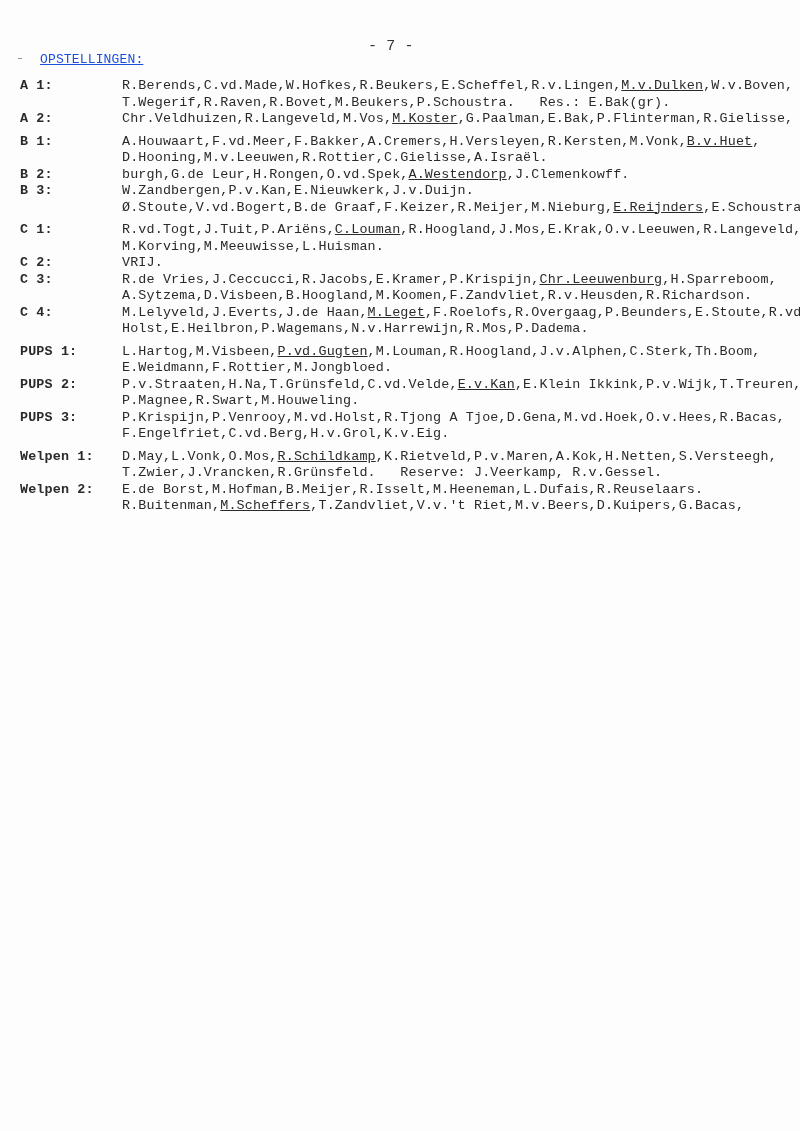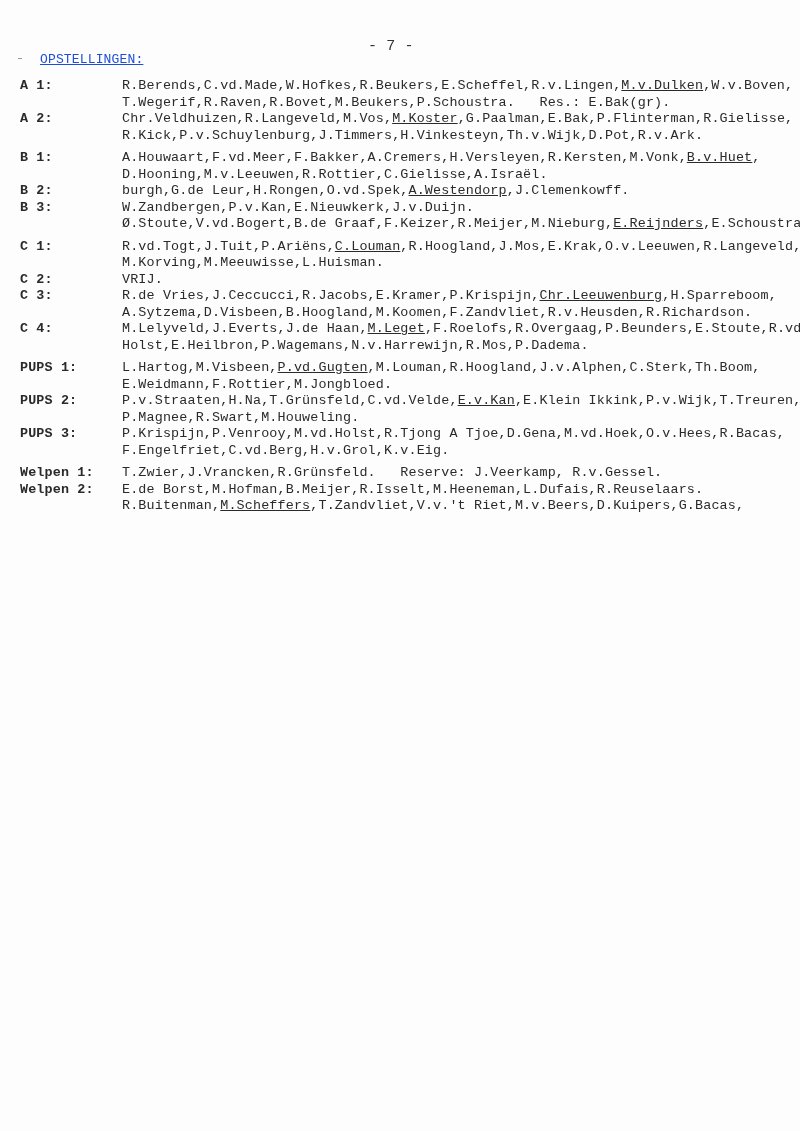--- a/index.html
+++ b/index.html
@@ -33,21 +33,20 @@
         <div class="team-label">A 1:</div>
         <div class="team-lines">
           <span class="line"><span>R.Berends,C.vd.Made,W.Hofkes,R.Beukers,E.Scheffel,R.v.Lingen,</span><span class="u">M.v.Dulken</span><span>,W.v.Boven,</span></span>
           <span class="line"><span>T.Wegerif,R.Raven,R.Bovet,M.Beukers,P.Schoustra.   Res.: E.Bak(gr).</span></span>
         </div>
       </div>
       <div class="team">
         <div class="team-label">A 2:</div>
         <div class="team-lines">
           <span class="line"><span>Chr.Veldhuizen,R.Langeveld,M.Vos,</span><span class="u">M.Koster</span><span>,G.Paalman,E.Bak,P.Flinterman,R.Gielisse,</span></span>
-          <span class="line"><span>R.Kick,P.v.Schuylenburg,J.Timmers,H.Vinkesteyn,Th.v.Wijk,D.Pot,R.v.Ark.</span></span>
         </div>
       </div>
       <div class="team gap">
         <div class="team-label">B 1:</div>
         <div class="team-lines">
           <span class="line"><span>A.Houwaart,F.vd.Meer,F.Bakker,A.Cremers,H.Versleyen,R.Kersten,M.Vonk,</span><span class="u">B.v.Huet</span><span>,</span></span>
           <span class="line"><span>D.Hooning,M.v.Leeuwen,R.Rottier,C.Gielisse,A.Israël.</span></span>
         </div>
       </div>
       <div class="team">
@@ -107,20 +106,21 @@
       <div class="team">
         <div class="team-label">PUPS 3:</div>
         <div class="team-lines">
           <span class="line"><span>P.Krispijn,P.Venrooy,M.vd.Holst,R.Tjong A Tjoe,D.Gena,M.vd.Hoek,O.v.Hees,R.Bacas,</span></span>
           <span class="line"><span>F.Engelfriet,C.vd.Berg,H.v.Grol,K.v.Eig.</span></span>
         </div>
       </div>
       <div class="team gap">
         <div class="team-label" style="width: 60px;">Welpen 1:</div>
         <div class="team-lines">
+          <span class="line"><span>D.May,L.Vonk,O.Mos,</span><span class="u">R.Schildkamp</span><span>,K.Rietveld,P.v.Maren,A.Kok,H.Netten,S.Versteegh,</span></span>
           <span class="line"><span>T.Zwier,J.Vrancken,R.Grünsfeld.   Reserve: J.Veerkamp, R.v.Gessel.</span></span>
         </div>
       </div>
       <div class="team">
         <div class="team-label" style="width: 60px;">Welpen 2:</div>
         <div class="team-lines">
           <span class="line"><span>E.de Borst,M.Hofman,B.Meijer,R.Isselt,M.Heeneman,L.Dufais,R.Reuselaars.</span></span>
           <span class="line"><span>R.Buitenman,</span><span class="u">M.Scheffers</span><span>,T.Zandvliet,V.v.'t Riet,M.v.Beers,D.Kuipers,G.Bacas,</span></span>
         </div>
       </div>

